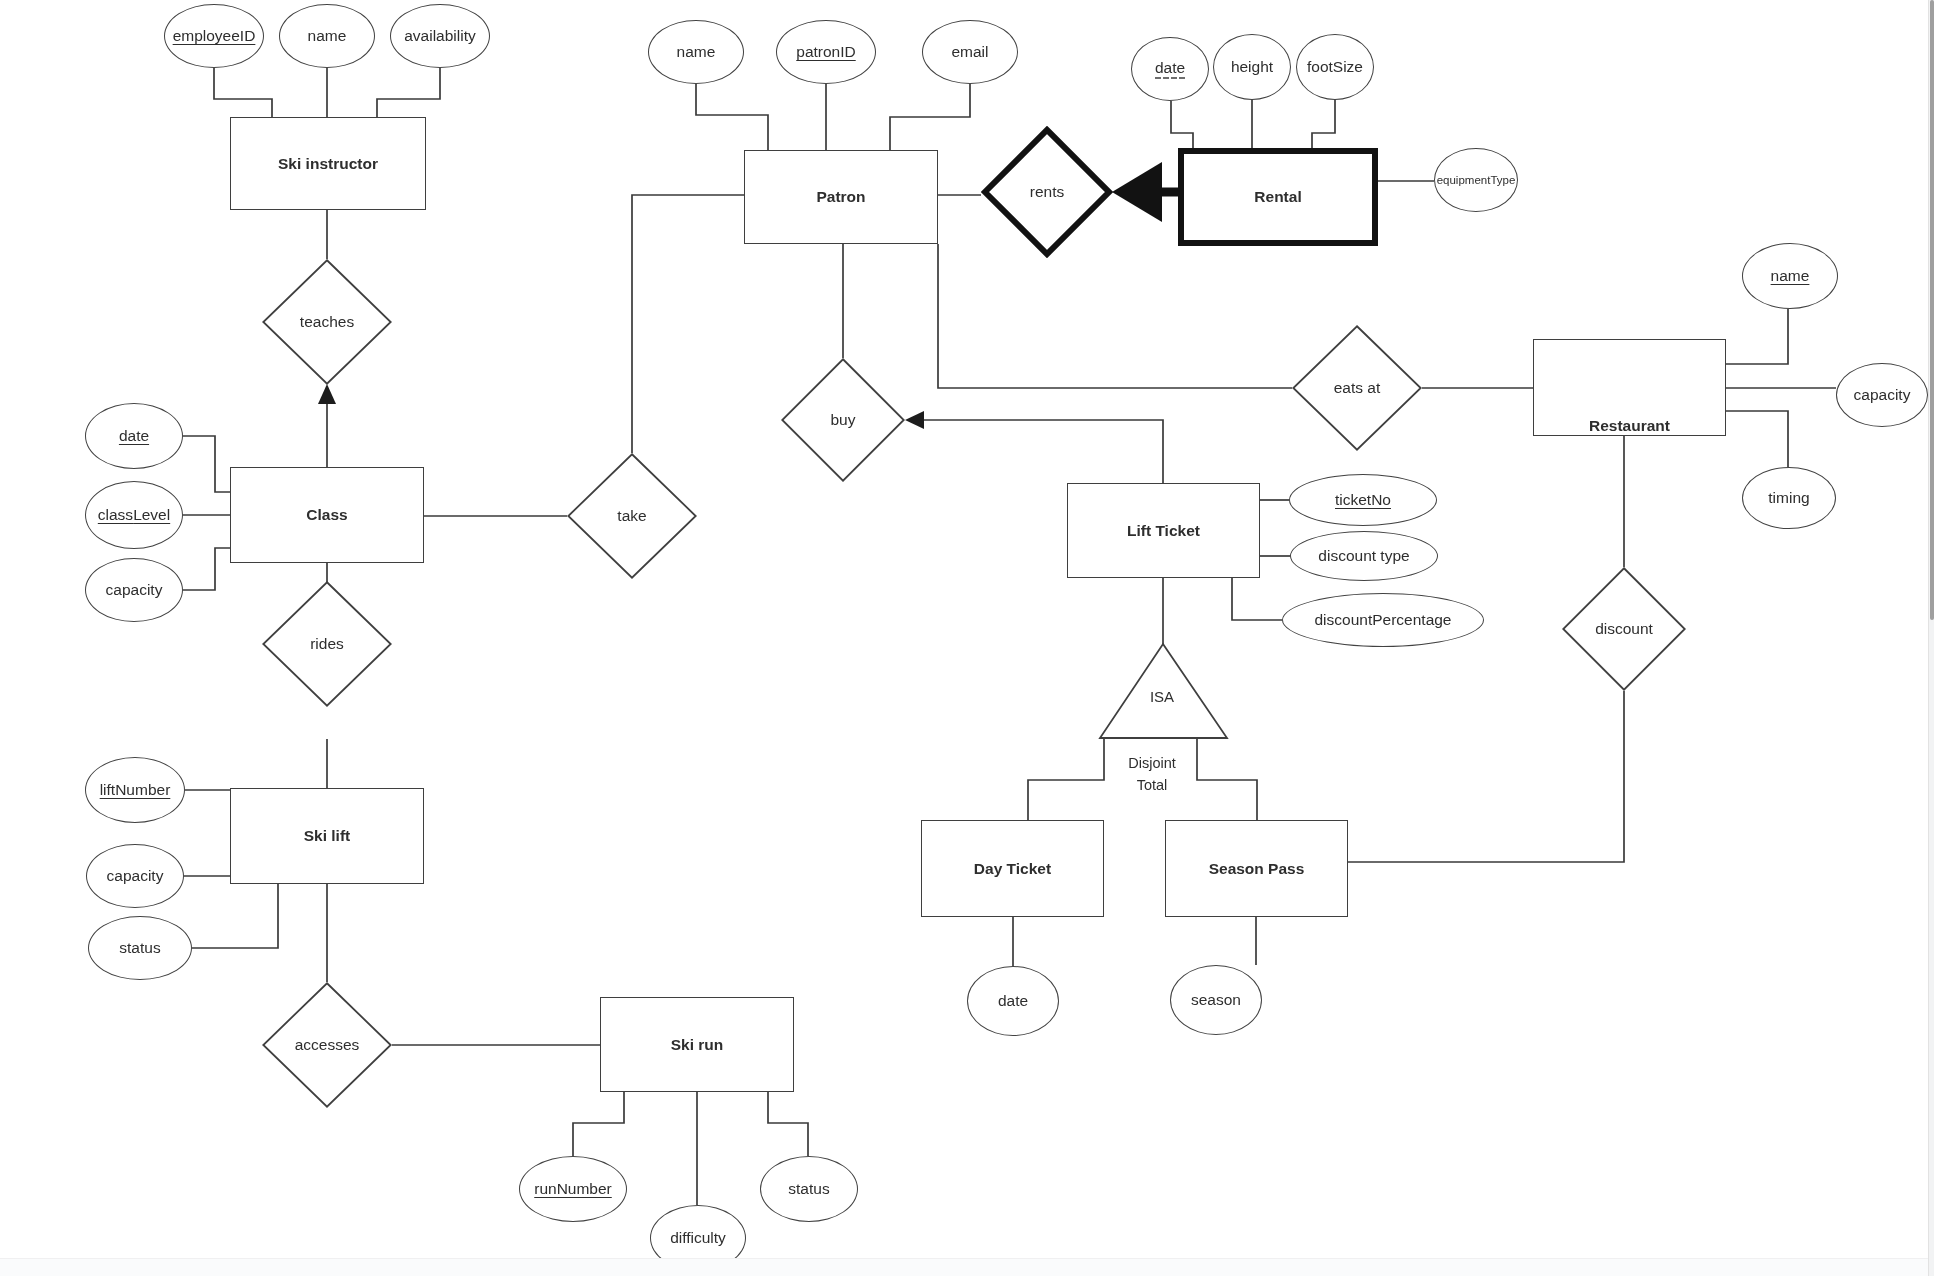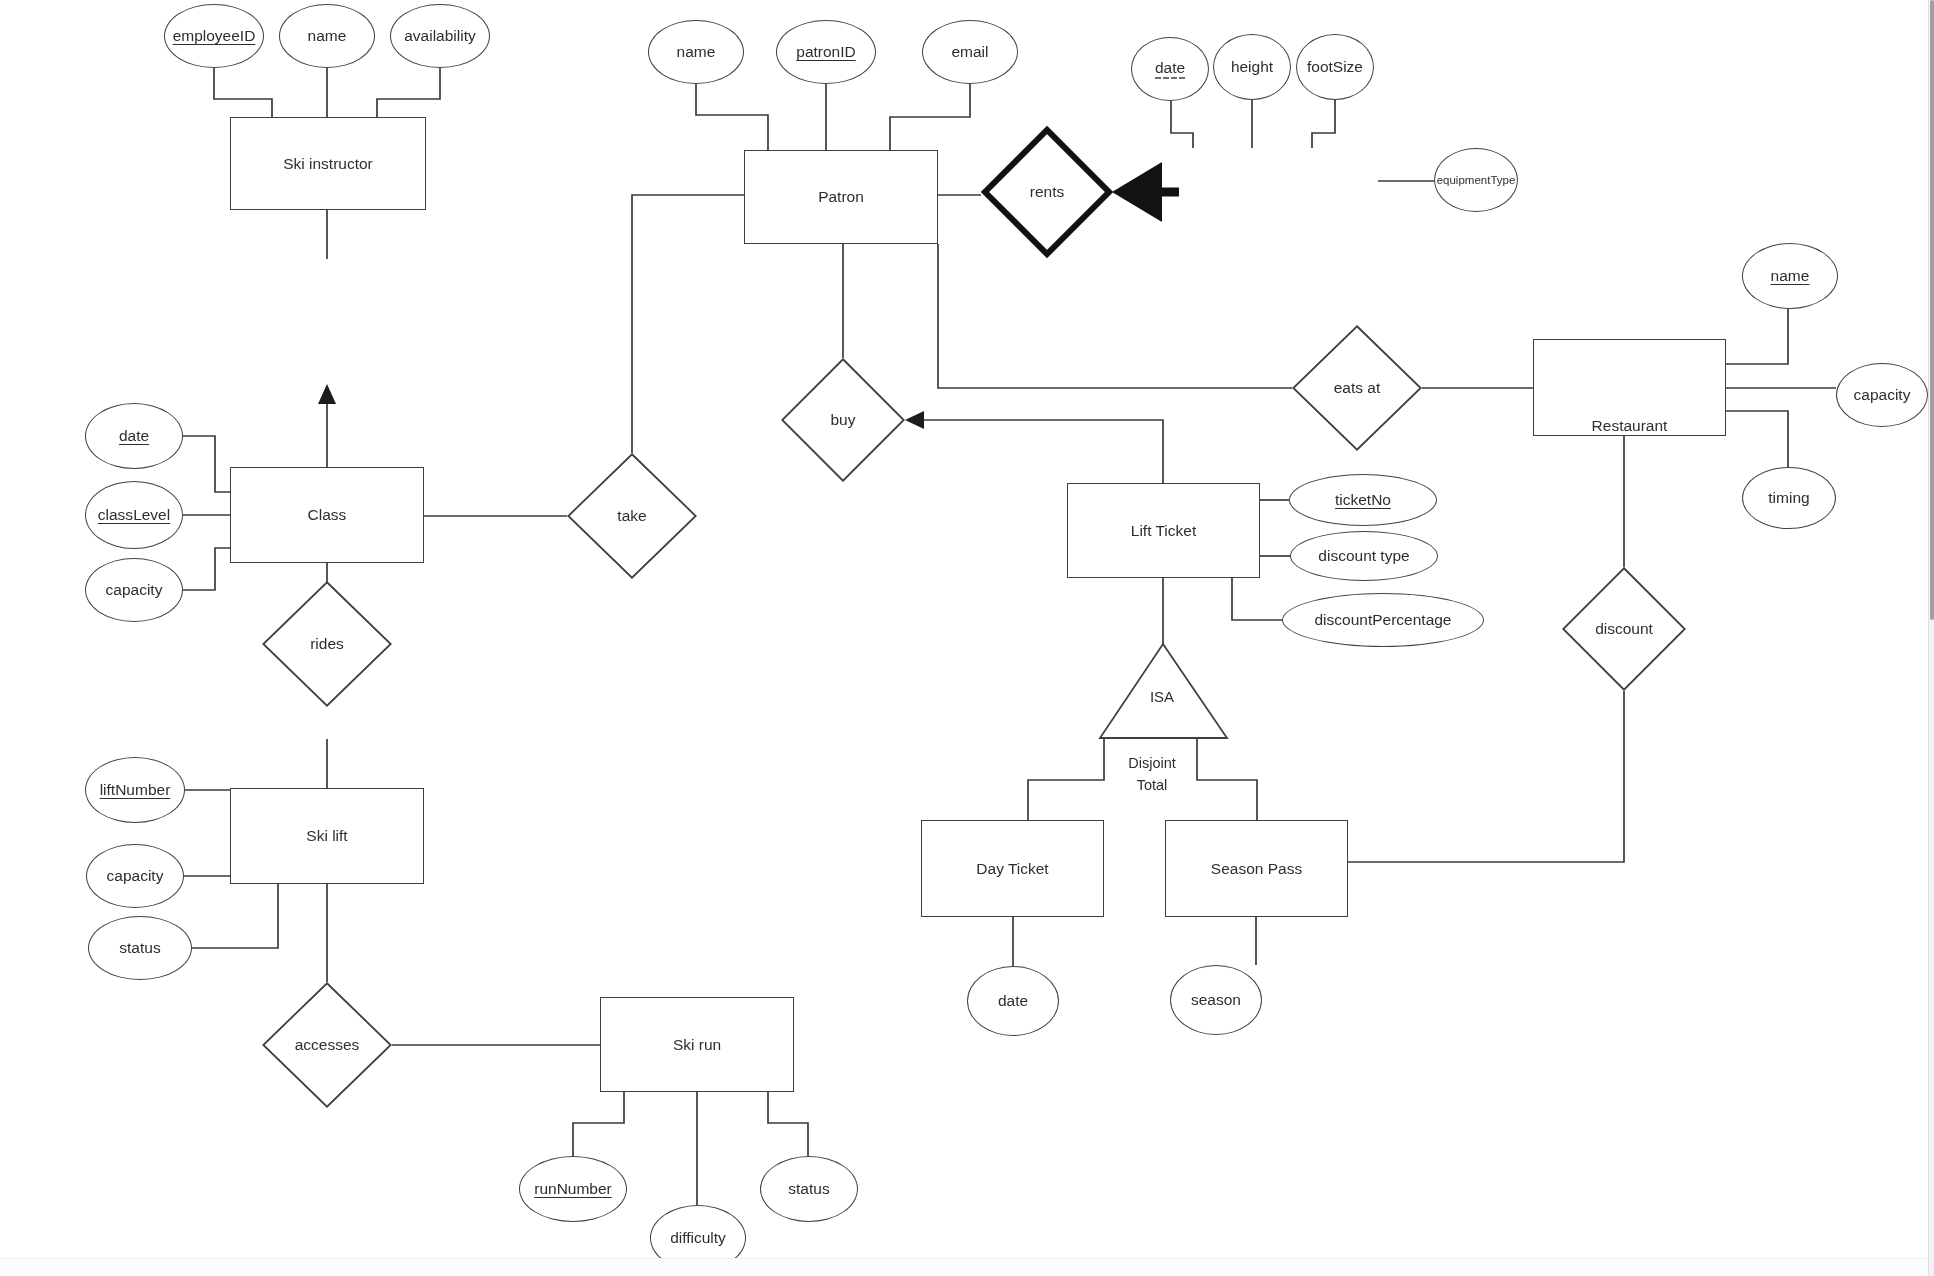--- a/index.html
+++ b/index.html
@@ -3,21 +3,21 @@
 <meta charset="utf-8">
 <style>
   html,body{margin:0;padding:0;background:#fff;}
   .stage{
     position:relative;width:1934px;height:1276px;overflow:hidden;
     background:#ffffff;font-family:"Liberation Sans",sans-serif;color:#2e2e2e;
   }
   .wires{position:absolute;left:0;top:0;}
   .wires path{fill:none;stroke:#3a3a3a;stroke-width:1.7px;}
   .node{position:absolute;display:flex;align-items:center;justify-content:center;text-align:center;box-sizing:border-box;}
-  .entity{background:#fff;border:1.8px solid #3f3f3f;font-size:15.5px;}
+  .entity{background:#fff;border:1.8px solid #3f3f3f;font-size:15.5px;font-weight:bold;}
   .entity.bold{border:6px solid #121212;}
   .diamond{background:transparent;}
   .diamond svg{position:absolute;left:0;top:0;width:100%;height:100%;}
   .diamond svg polygon{fill:#fff;stroke:#3f3f3f;stroke-width:1.8px;vector-effect:non-scaling-stroke;}
   .diamond.bold svg polygon{stroke:#121212;stroke-width:6px;}
   .diamond .lbl{position:relative;font-size:15.5px;}
   .ellipse{background:#fff;border:1.7px solid #424242;border-radius:50%;font-size:15.5px;line-height:1.15;}
   .ellipse.small{font-size:11.5px;line-height:1.3;}
   .key .lbl{text-decoration:underline;text-underline-offset:2.5px;}
   .key .lbl2{text-decoration:underline;text-underline-offset:2.5px;}
@@ -89,20 +89,23 @@
     <path d="M1147,192 L1179,192" style="stroke:#121212;stroke-width:9px;"></path>
     <polygon points="1112,192 1162,162 1162,222" fill="#121212"></polygon>
   </svg>
 
   <div class="node entity" style="left:230px;top:117px;width:196px;height:93px;">
     <span class="lbl">Ski instructor</span>
   </div>
   <div class="node entity" style="left:744px;top:150px;width:194px;height:94px;">
     <span class="lbl">Patron</span>
   </div>
+  <div class="node entity bold" style="left:1178px;top:148px;width:200px;height:98px;">
+    <span class="lbl">Rental</span>
+  </div>
   <div class="node entity" style="left:230px;top:467px;width:194px;height:96px;">
     <span class="lbl">Class</span>
   </div>
   <div class="node entity" style="left:230px;top:788px;width:194px;height:96px;">
     <span class="lbl">Ski lift</span>
   </div>
   <div class="node entity" style="left:600px;top:997px;width:194px;height:95px;">
     <span class="lbl">Ski run</span>
   </div>
   <div class="node entity" style="left:1067px;top:483px;width:193px;height:95px;">
@@ -111,20 +114,26 @@
   <div class="node entity" style="left:921px;top:820px;width:183px;height:97px;">
     <span class="lbl">Day Ticket</span>
   </div>
   <div class="node entity" style="left:1165px;top:820px;width:183px;height:97px;">
     <span class="lbl">Season Pass</span>
   </div>
   <div class="node entity" style="left:1533px;top:339px;width:193px;height:97px;align-items:flex-end;">
     <span class="lbl">Restaurant</span>
   </div>
 
+  <div class="node diamond" style="left:262px;top:259px;width:130px;height:126px;">
+    <svg viewBox="0 0 100 100" preserveAspectRatio="none">
+        <polygon points="50,1 99,50 50,99 1,50"></polygon>
+      </svg>
+    <span class="lbl">teaches</span>
+  </div>
   <div class="node diamond" style="left:262px;top:581px;width:130px;height:126px;">
     <svg viewBox="0 0 100 100" preserveAspectRatio="none">
         <polygon points="50,1 99,50 50,99 1,50"></polygon>
       </svg>
     <span class="lbl">rides</span>
   </div>
   <div class="node diamond" style="left:262px;top:982px;width:130px;height:126px;">
     <svg viewBox="0 0 100 100" preserveAspectRatio="none">
         <polygon points="50,1 99,50 50,99 1,50"></polygon>
       </svg>

